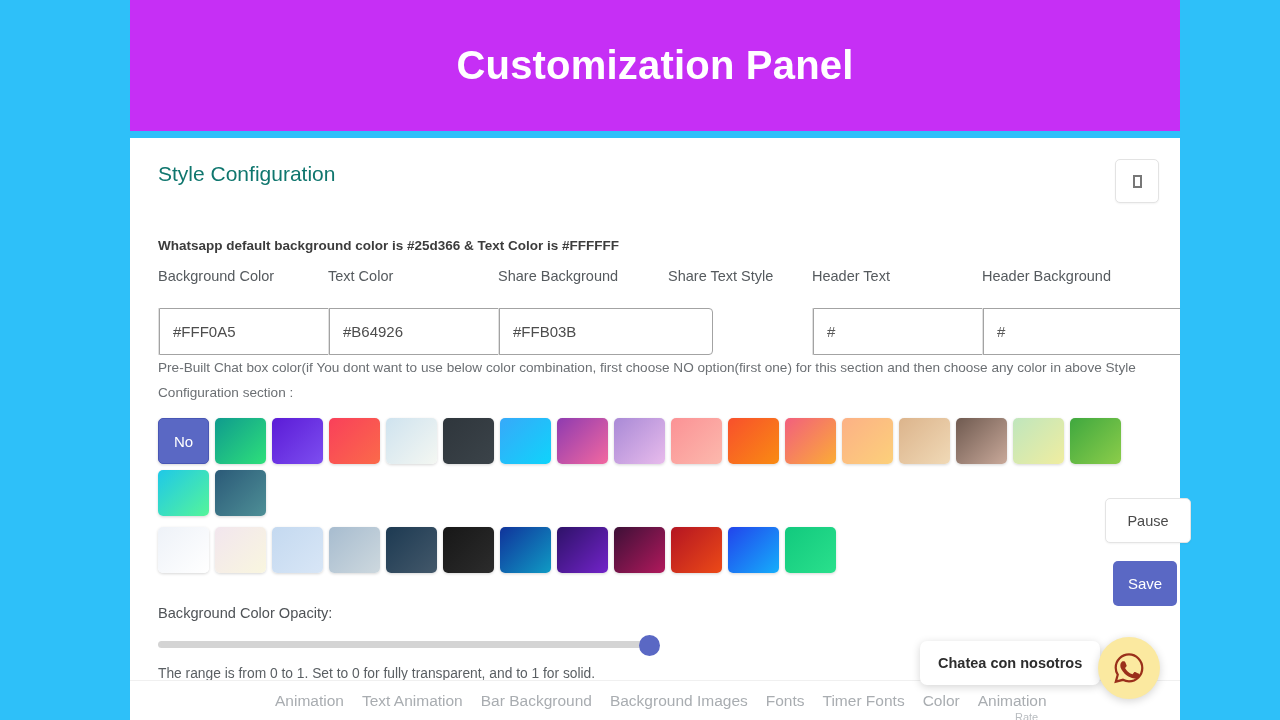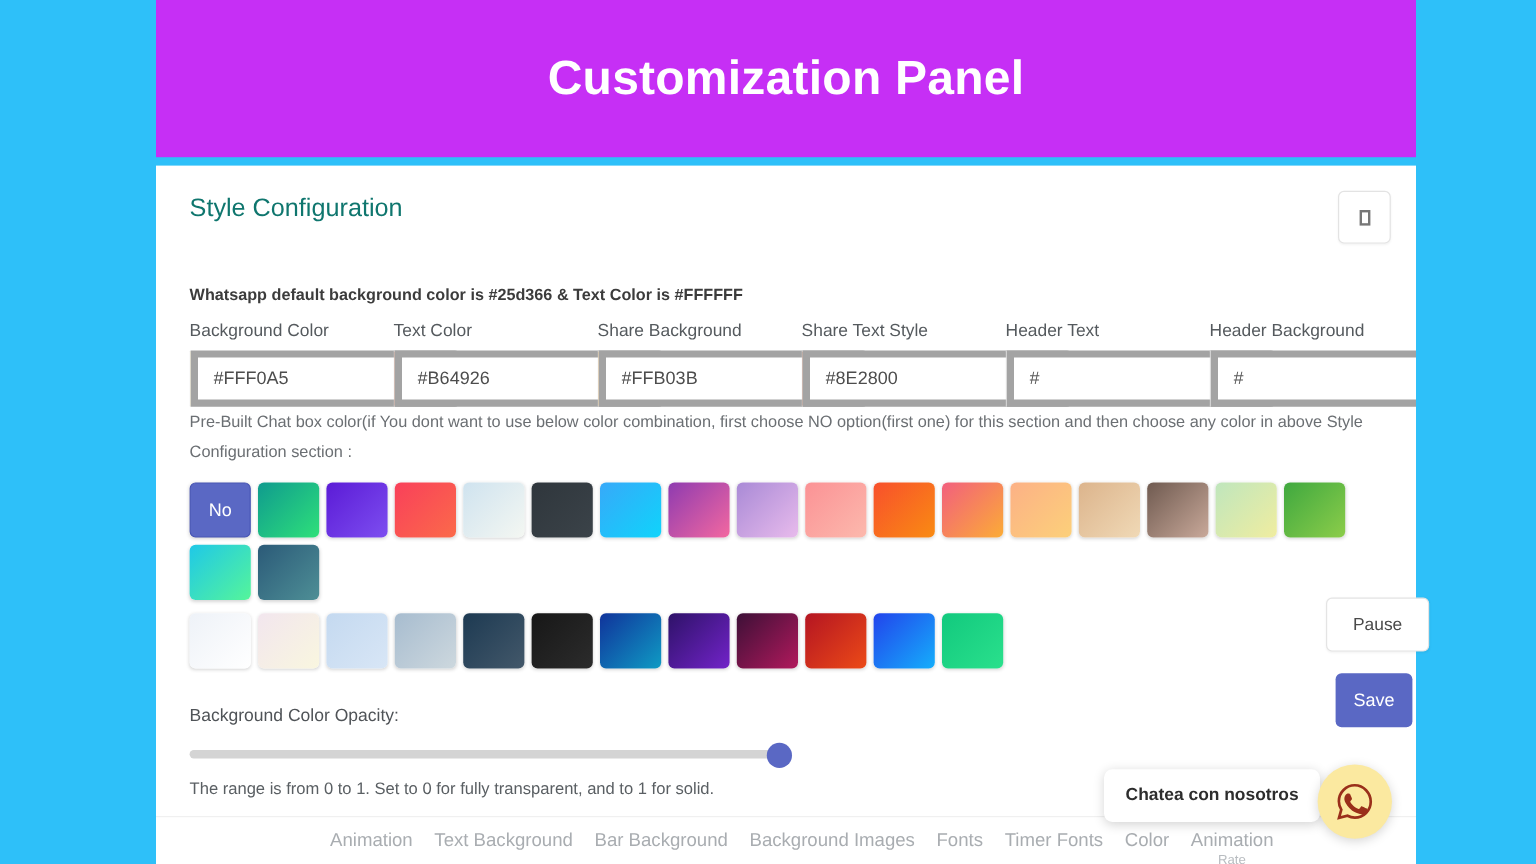--- a/index.html
+++ b/index.html
@@ -90,39 +90,39 @@
   
   .color-row {
     display: flex;
     margin-top: 15px;
     gap: 0;
   }
   .color-field { width: 170px; margin-right: 0; }
   .field-label {
     font-size: 14.5px;
     color: #555a5e;
-    margin-bottom: 8px;
+    margin-bottom: 24px;
     white-space: nowrap;
   }
   .field-ctrl {
     display: flex;
     height: 47px;
   }
   .swatch-btn {
     width: 36px;
     height: 47px;
     border: 1px solid #e0e0e0;
     border-right: none;
     border-radius: 4px 0 0 4px;
   }
   .swatch-btn.empty { background: #ffffff; }
   .hexinput {
     flex: 1;
     height: 47px;
-    border: 6px solid #a3a3a3;
+    border: 1px solid #a3a3a3;
     border-radius: 0 4px 4px 0;
     background: #fff;
     font-family: "Liberation Sans", sans-serif;
     font-size: 15px;
     color: #4d4d4d;
     padding: 0 0 0 13px;
     outline: none;
   }
   .hexinput::placeholder { color: #595959; }
 
@@ -328,24 +328,20 @@
       </div>
       <div class="color-field">
         <div class="field-label">Share Background</div>
         <div class="field-ctrl">
           <div class="swatch-btn" style="background:#FFB03B"></div>
           <input class="hexinput" value="#FFB03B" style="">
         </div>
       </div>
       <div class="color-field">
         <div class="field-label">Share Text Style</div>
-        <div class="field-ctrl">
-          <div class="swatch-btn" style="background:#8E2800"></div>
-          <input class="hexinput" value="#8E2800" style="">
-        </div>
       </div>
       <div class="color-field">
         <div class="field-label">Header Text</div>
         <div class="field-ctrl">
           <div class="swatch-btn empty"></div>
           <input class="hexinput" placeholder="#" style="">
         </div>
       </div>
       <div class="color-field">
         <div class="field-label">Header Background</div>
@@ -405,21 +401,21 @@
 
   </div>
 </div>
 
 <button class="btn-pause">Pause</button>
 <button class="btn-save">Save</button>
 
 <div class="tabbar">
   <div class="tabbar-sub">Rate</div>
 <div class="tab-item">Animation</div>
-    <div class="tab-item">Text Background</div>
+    <div class="tab-item">Text Animation</div>
     <div class="tab-item">Bar Background</div>
     <div class="tab-item">Background Images</div>
     <div class="tab-item">Fonts</div>
     <div class="tab-item">Timer Fonts</div>
     <div class="tab-item">Color</div>
     <div class="tab-item">Animation</div>
   </div>
 
 <div class="chat-bubble">
   <span class="chat-bubble-text">Chatea con nosotros</span>

